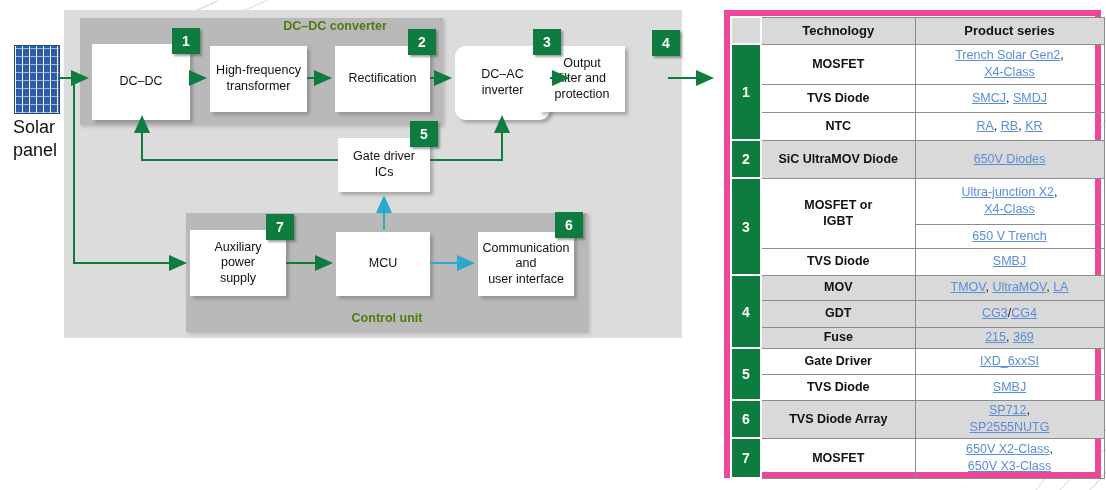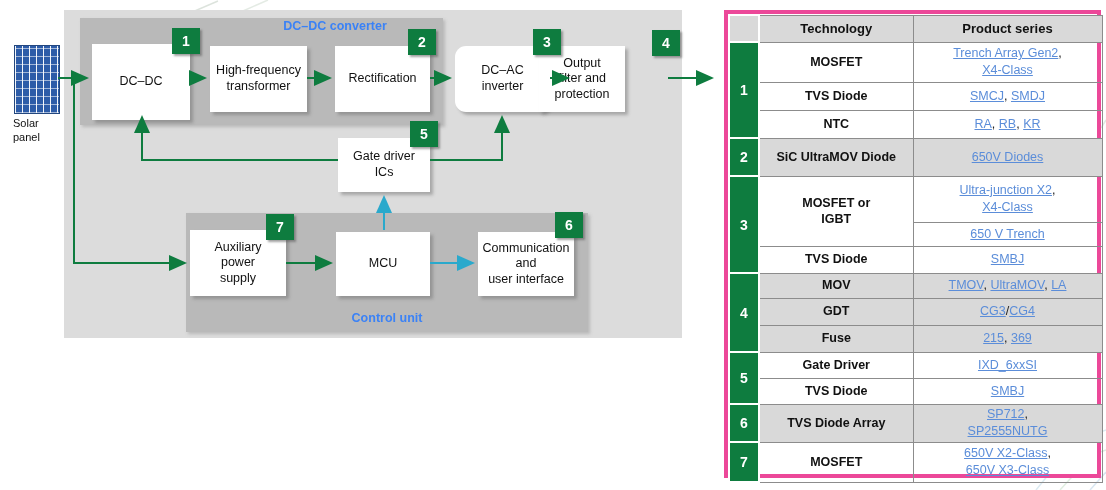--- a/index.html
+++ b/index.html
@@ -1,45 +1,45 @@
 <!DOCTYPE html>
 <html><head>
 <meta charset="utf-8">
 <style>
   html,body{margin:0;padding:0;background:#fff;}
   #canvas{position:relative;width:1106px;height:490px;background:#fff;overflow:hidden;
           font-family:"Liberation Sans",sans-serif;color:#111;}
   
   .region{position:absolute;background:#dcdcdc;}
   .darkbox{position:absolute;background:#b9b9b9;box-shadow:2px 2px 3px rgba(120,120,120,.35);}
-  .box-title{position:absolute;font-weight:bold;font-size:12.5px;color:#3b82f6;transform:translateX(-50%);white-space:nowrap;}
+  .box-title{position:absolute;font-weight:bold;font-size:12.5px;color:#4d7c0f;transform:translateX(-50%);white-space:nowrap;}
   .block{position:absolute;background:#fff;box-shadow:3px 3px 3px rgba(105,105,105,.45);
          display:flex;align-items:center;justify-content:center;text-align:center;
          font-size:12.5px;line-height:1.25;white-space:pre-line;z-index:3;}
   .badge{position:absolute;width:28px;height:26px;background:#0e7c3f;color:#fff;font-weight:bold;
          font-size:14px;display:flex;align-items:center;justify-content:center;
          box-shadow:2px 2px 2px rgba(85,85,85,.55);z-index:4;}
   .solar{position:absolute;left:14px;top:45px;width:44px;height:67px;background:#2d5ca8;border:1px solid #23477f;
          background-image:repeating-linear-gradient(90deg,rgba(255,255,255,.95) 0 1px,transparent 1px 7px),
                           repeating-linear-gradient(0deg,rgba(255,255,255,.55) 0 1px,transparent 1px 8px);z-index:3;}
-  .solar-label{position:absolute;left:13px;top:116px;font-size:11px;white-space:pre-line;line-height:1.3;}
+  .solar-label{position:absolute;left:13px;top:116px;font-size:18px;white-space:pre-line;line-height:1.3;}
   #arrows{position:absolute;left:0;top:0;z-index:5;pointer-events:none;}
   #traces{position:absolute;left:0;top:0;z-index:0;pointer-events:none;}
   
   .legend{position:absolute;left:584px;top:344px;width:110px;height:58px;background:#fff;
           border:1px solid #9a9a9a;box-sizing:border-box;padding:3px 6px 0 7px;z-index:3;}
   .legend-title{font-style:italic;font-weight:bold;color:#555;font-size:12.5px;}
   .legend-row{display:flex;align-items:center;gap:12px;margin-top:6px;padding-left:3px;}
   .legend-line{position:relative;width:32px;height:2px;background:currentColor;}
   .legend-line::after{content:"";position:absolute;right:-9px;top:-4px;
           border-left:9px solid;border-top:5px solid transparent;border-bottom:5px solid transparent;}
   .legend-label{font-style:italic;color:#666;font-size:12px;}
   
   #table-wrap{position:absolute;left:724px;top:10px;width:377px;height:468px;
-          border:4px solid #ec4899;box-sizing:border-box;background:#fff;z-index:3;}
+          border:6px solid #ec4899;box-sizing:border-box;background:#fff;z-index:3;}
   #table-wrap table{border-collapse:collapse;width:100%;height:100%;table-layout:fixed;}
   #table-wrap th,#table-wrap td{padding:1px 2px;vertical-align:middle;text-align:center;overflow:hidden;}
   #table-wrap th{background:#d9d9d9;font-weight:bold;font-size:13px;border:1px solid #8c8c8c;color:#111;}
   #table-wrap th.num-head{border:2px solid #fff;}
   td.num{background:#0e7c3f;color:#fff;font-weight:bold;font-size:14px;border:2px solid #fff;}
   td.tech{border:1px solid #8c8c8c;font-size:12.5px;white-space:pre-line;line-height:1.3;font-weight:bold;}
   td.product{border:1px solid #8c8c8c;font-size:12.5px;line-height:1.35;}
   tr.shaded td.tech,tr.shaded td.product{background:#d9d9d9;}
   a.plink{color:#5b8dd9;text-decoration:underline;cursor:pointer;}
   .sep{color:#222;}
@@ -73,21 +73,21 @@
   <div class="darkbox" style="left:186px;top:213px;width:402px;height:119px;"></div>
   <div class="box-title" style="left:387px;top:311px;">Control unit</div>
 
   <div id="blocks-layer">
       <div class="block" style="left: 92px; top: 44px; width: 98px; height: 76px;">DC–DC</div>
       <div class="badge" style="left: 172px; top: 28px;">1</div>
       <div class="block" style="left: 210px; top: 46px; width: 97px; height: 66px;">High-frequency
 transformer</div>
       <div class="block" style="left: 335px; top: 46px; width: 95px; height: 66px;">Rectification</div>
       <div class="badge" style="left: 408px; top: 29px;">2</div>
-      <div class="block" style="left: 455px; top: 46px; width: 95px; height: 66px; border-radius: 11px;">DC–AC
+      <div class="block" style="left: 455px; top: 46px; width: 95px; height: 74px; border-radius: 11px;">DC–AC
 inverter</div>
       <div class="badge" style="left: 533px; top: 29px;">3</div>
       <div class="block" style="left: 539px; top: 46px; width: 86px; height: 66px;">Output
 filter and
 protection</div>
       <div class="badge" style="left: 652px; top: 30px;">4</div>
       <div class="block" style="left: 338px; top: 138px; width: 92px; height: 54px;">Gate driver
 ICs</div>
       <div class="badge" style="left: 410px; top: 121px;">5</div>
       <div class="block" style="left: 190px; top: 230px; width: 96px; height: 66px;">Auxiliary
@@ -140,21 +140,21 @@
           <tr style="height: 27px;">
             <th class="num-head"></th>
             <th>Technology</th>
             <th>Product series</th>
           </tr>
         </thead>
         <tbody>
           <tr style="height: 40px;">
             <td class="num" rowspan="3">1</td>
             <td class="tech">MOSFET</td>
-            <td class="product"><a class="plink">Trench Array Gen2</a><span class="sep">,</span><br><a class="plink">X4-Class</a></td>
+            <td class="product"><a class="plink">Trench Solar Gen2</a><span class="sep">,</span><br><a class="plink">X4-Class</a></td>
           </tr>
           <tr style="height: 28px;">
             <td class="tech">TVS Diode</td>
             <td class="product"><a class="plink">SMCJ</a><span class="sep">, </span><a class="plink">SMDJ</a></td>
           </tr>
           <tr style="height: 28px;">
             <td class="tech">NTC</td>
             <td class="product"><a class="plink">RA</a><span class="sep">, </span><a class="plink">RB</a><span class="sep">, </span><a class="plink">KR</a></td>
           </tr>
           <tr class="shaded" style="height: 38px;">
@@ -177,21 +177,21 @@
           </tr>
           <tr class="shaded" style="height: 25px;">
             <td class="num" rowspan="3">4</td>
             <td class="tech">MOV</td>
             <td class="product"><a class="plink">TMOV</a><span class="sep">, </span><a class="plink">UltraMOV</a><span class="sep">, </span><a class="plink">LA</a></td>
           </tr>
           <tr class="shaded" style="height: 27px;">
             <td class="tech">GDT</td>
             <td class="product"><a class="plink">CG3</a><span class="sep">/</span><a class="plink">CG4</a></td>
           </tr>
-          <tr class="shaded" style="height: 27px; margin-left: 32px;">
+          <tr class="shaded" style="height: 21px; margin-left: 32px;">
             <td class="tech">Fuse</td>
             <td class="product"><a class="plink">215</a><span class="sep">, </span><a class="plink">369</a></td>
           </tr>
           <tr style="height: 26px;">
             <td class="num" rowspan="2">5</td>
             <td class="tech">Gate Driver</td>
             <td class="product"><a class="plink">IXD_6xxSI</a></td>
           </tr>
           <tr style="height: 26px;">
             <td class="tech">TVS Diode</td>

